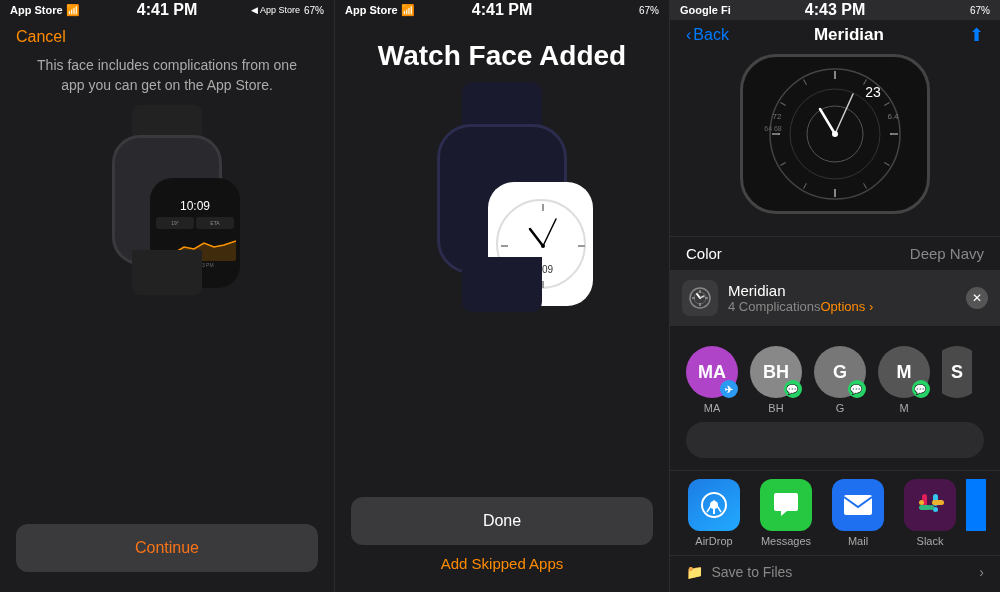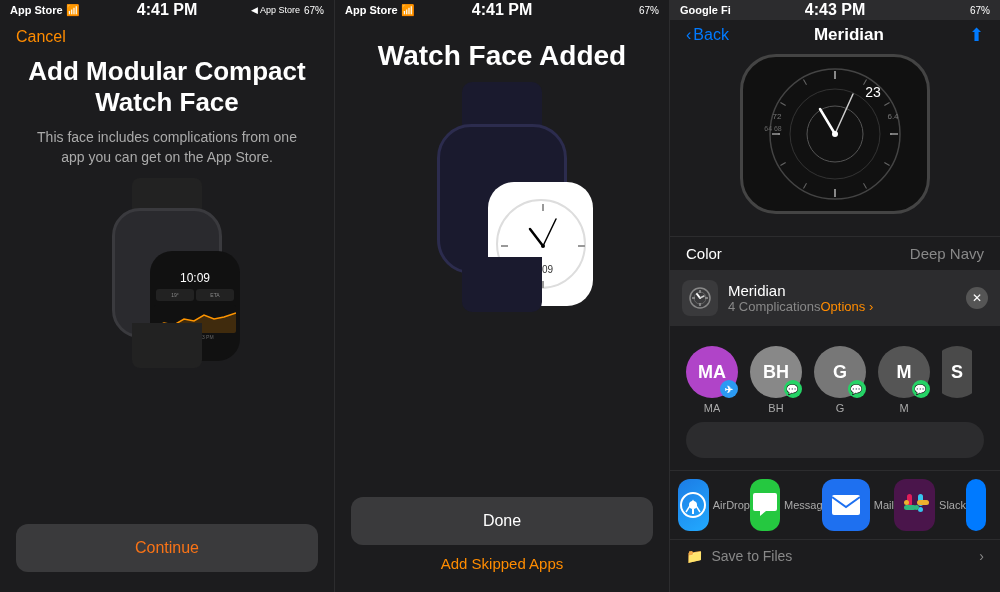--- a/index.html
+++ b/index.html
@@ -427,21 +427,21 @@
     
     .app-icons-row {
       display: flex;
       gap: 0;
       padding: 8px 8px;
       border-top: 1px solid #2c2c2e;
       overflow: hidden;
     }
     .app-icon-item {
       display: flex;
-      flex-direction: row;
+      flex-direction: column;
       align-items: center;
       gap: 4px;
       width: 72px;
       cursor: pointer;
     }
     .app-icon {
       width: 52px;
       height: 52px;
       border-radius: 12px;
       display: flex;
@@ -478,21 +478,20 @@
     <div class="status-bar-right">
       <span style="font-size:9px">◀ App Store</span>
       <span style="font-size:10px">67%</span>
     </div>
   </div>
 
   <div class="panel1-header">
     <span class="cancel-btn">Cancel</span>
   </div>
 
-  <div class="panel1-title">Add Modular Compact Watch Face</div>
 
   <div class="panel1-subtitle">This face includes complications from one app you can get on the App Store.</div>
 
   <div class="watch-image-1">
     <div class="watch-band-top"></div>
     <div class="watch-body">
       <div class="watch-screen">
         <div style="font-size:12px;color:#fff;font-weight:300;margin-bottom:2px;">10:09</div>
         <div style="display:flex;gap:2px;flex-wrap:wrap;justify-content:center;padding:2px;">
           <div style="width:38px;height:12px;background:#222;border-radius:3px;font-size:5px;color:#888;display:flex;align-items:center;justify-content:center;">19°</div>

